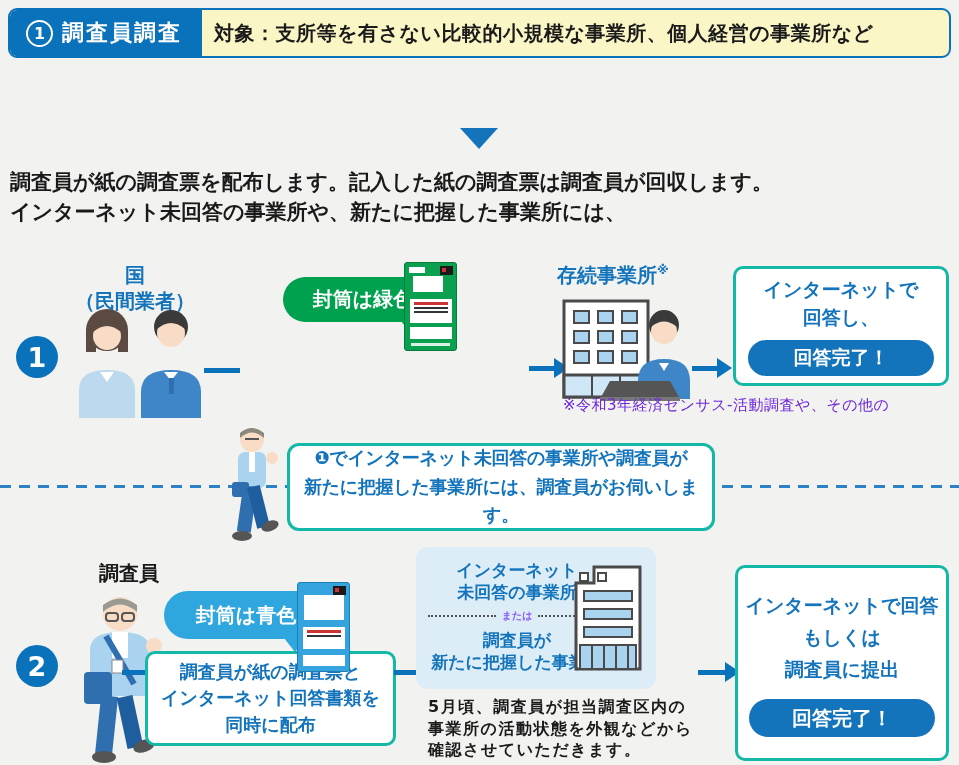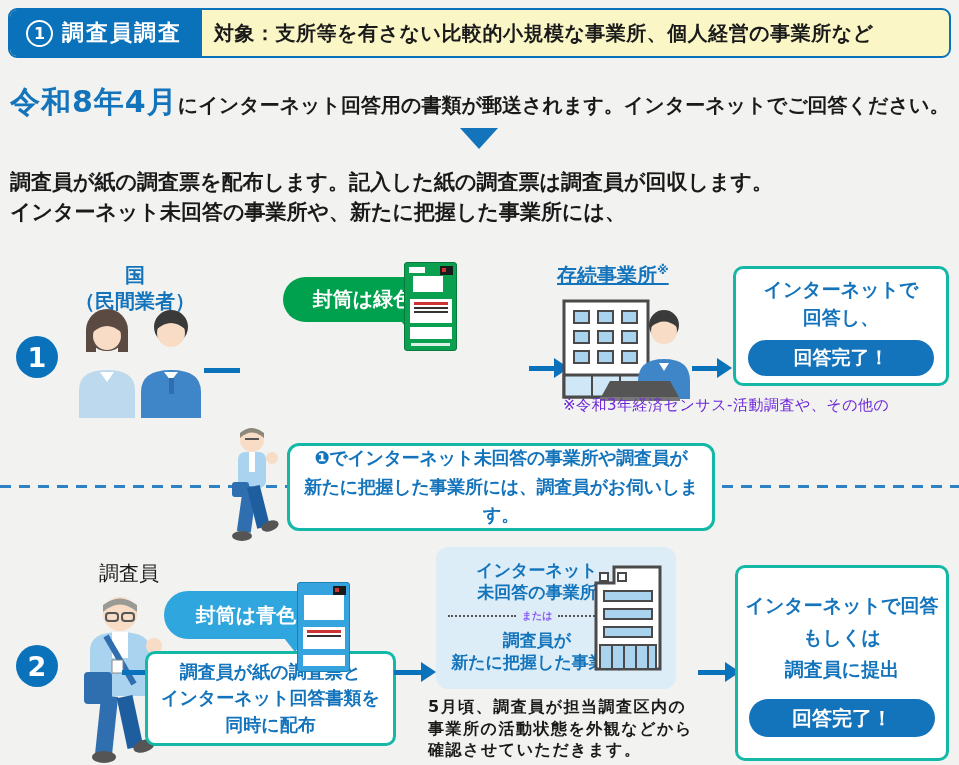--- a/index.html
+++ b/index.html
@@ -3,21 +3,21 @@
 <meta charset="utf-8">
 <style>
   * { margin:0; padding:0; box-sizing:border-box; }
   html,body { background:#e8e8e8; }
   body { font-family:"DejaVu Sans","Liberation Sans",sans-serif; }
   #canvas {
     position:relative; width:959px; height:765px;
     background:#f2f2f0; overflow:hidden; margin:0 auto;
   }
   .abs { position:absolute; }
-  .b { font-weight:normal;padding-left:36px; }
+  .b { font-weight:bold;padding-left:36px; }
 
   
   .header { left:8px; top:8px; width:943px; height:50px; display:flex;
     border-radius:9px; overflow:hidden; border:2px solid #0a72ba; background:#faf6c6; }
   .header-badge { background:#0a72ba; color:#fff; display:flex; align-items:center;
     gap:9px; padding:0 20px 0 16px; font-size:22px; font-weight:bold; letter-spacing:2px; flex:0 0 auto; }
   .header-num { width:27px; height:27px; border:2px solid #fff; border-radius:50%;
     display:inline-flex; align-items:center; justify-content:center; font-size:16px; letter-spacing:0; }
   .header-target { display:flex; align-items:center; padding:0 12px; color:#1a1a1a;
     font-size:20px; font-weight:bold; letter-spacing:0.5px; }
@@ -90,23 +90,20 @@
 <div id="canvas">
 
   <div class="abs header">
     <div class="header-badge">
       <span class="header-num">1</span>
       <span>調査員調査</span>
     </div>
     <div class="header-target">対象：支所等を有さない比較的小規模な事業所、個人経営の事業所など</div>
   </div>
 
-  <div class="abs intro">
-    <span class="hl">令和8年4月</span><span class="rest">にインターネット回答用の書類が郵送されます。インターネットでご回答ください。</span>
-  </div>
   <div class="abs tri-down"></div>
 
   <div class="abs lead">
     <div>調査員が紙の調査票を配布します。記入した紙の調査票は調査員が回収します。</div>
     <div>インターネット未回答の事業所や、新たに把握した事業所には、</div>
   </div>
 
   <div class="abs dash-line"></div>
 
   <div class="abs num-circle" style="left:16px; top:336px;">1</div>
@@ -151,21 +148,21 @@
     <span class="strip" style="top:64px; left:5px; width:42px; height:12px;"></span>
     <span class="foot"></span>
   </div>
 
 
   <div class="abs arrow" style="left:529px; top:358px; width:40px;">
     <div class="shaft"></div>
       <div class="head"></div>
   </div>
 
-  <div class="abs dest-label" style="left:557px; top:262px;text-decoration:underline;">
+  <div class="abs dest-label" style="left:557px; top:262px;">
     <span>存続事業所</span><sup>※</sup>
   </div>
 
   <svg class="abs" style="left:558px; top:287px;" width="140" height="118" viewBox="0 0 140 118">
     <rect x="6" y="14" width="84" height="96" fill="#ffffff" stroke="#4a4a4a" stroke-width="3"></rect>
     <g fill="#a9d3ee" stroke="#4a4a4a" stroke-width="2">
       <rect x="16" y="24" width="15" height="12"></rect>
         <rect x="40" y="24" width="15" height="12"></rect>
         <rect x="64" y="24" width="15" height="12"></rect>
       <rect x="16" y="44" width="15" height="12"></rect>
@@ -263,21 +260,21 @@
     <div>調査員が紙の調査票と</div>
     <div>インターネット回答書類を</div>
     <div>同時に配布</div>
   </div>
 
   <div class="abs arrow" style="left:394px; top:662px; width:42px;">
     <div class="shaft"></div>
       <div class="head"></div>
   </div>
 
-  <div class="abs light-panel" style="left:436px; top:547px; width:240px; height:142px;">
+  <div class="abs light-panel" style="left:416px; top:547px; width:240px; height:142px;">
     <div class="lp-text">
       <div class="lp-opt">
         <div>インターネット</div>
         <div>未回答の事業所</div>
       </div>
       <div class="lp-or">
         <span class="dots"></span>
         <span class="or-word">または</span>
         <span class="dots"></span>
       </div>

